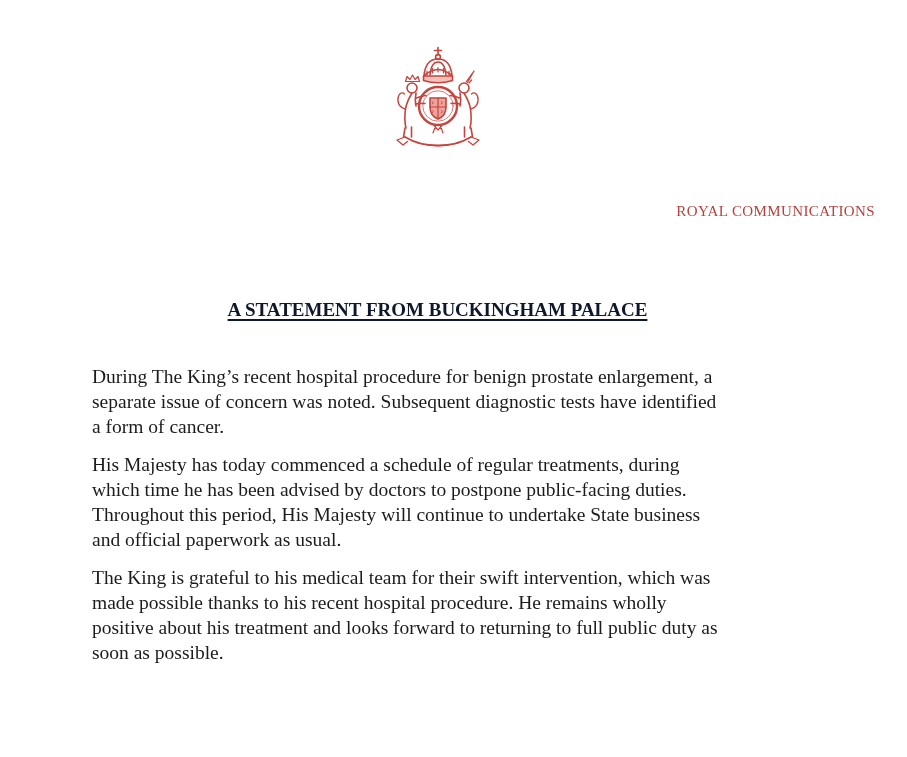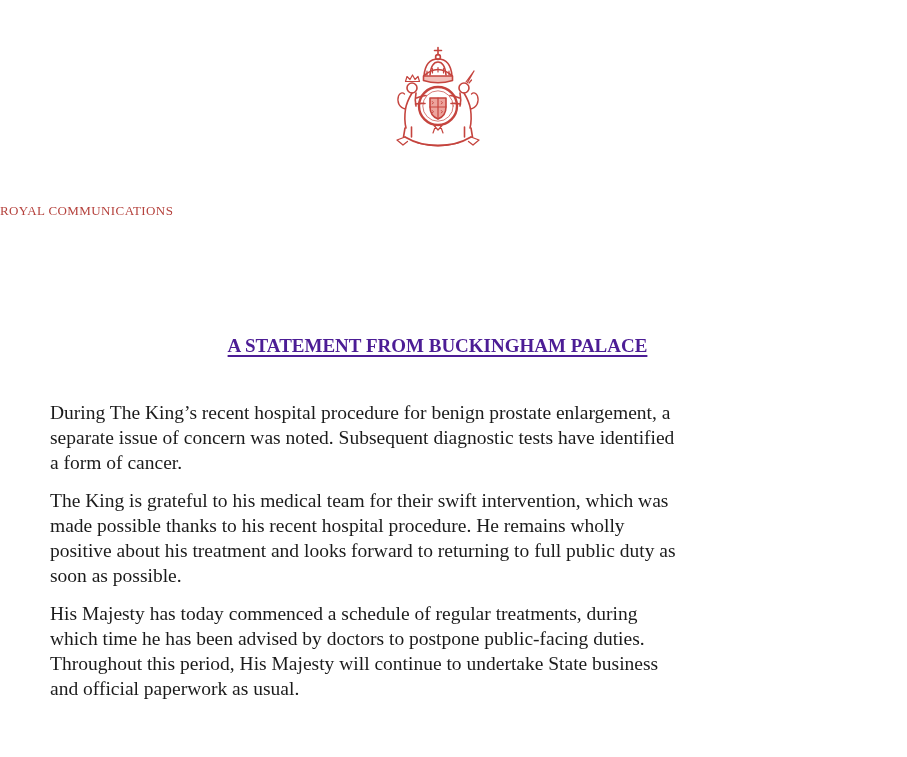--- a/index.html
+++ b/index.html
@@ -15,43 +15,43 @@
 
   .crest-wrap {
     width: 106px;
     height: 101px;
     margin: 46px auto 0;
   }
   .crest-svg { width: 106px; height: 101px; display: block; }
 
   .department {
     margin-top: 55px;
-    text-align: left;
+    text-align: right;
     color: #b5423d;
-    font-size: 13px;
+    font-size: 15px;
     line-height: 18px;
     letter-spacing: 0.4px;
   }
 
   .title {
-    margin-top: 114px;
+    margin-top: 78px;
     text-align: center;
     font-size: 19px;
     line-height: 24px;
     font-weight: bold;
-    color: #4c1d95;
+    color: #0f172a;
   }
   .title .underlined {
     text-decoration: underline;
     text-decoration-thickness: 2px;
     text-underline-offset: 3px;
   }
 
   .bodytext {
-    margin: 42px 0 0 50px;
+    margin: 42px 0 0 92px;
     width: 700px;
     font-size: 19.5px;
     line-height: 25px;
   }
   .bodytext p {
     margin: 0 0 13px 0;
     white-space: pre-line;
   }
 </style>
 </head>
@@ -108,23 +108,23 @@
   <div class="department">ROYAL COMMUNICATIONS</div>
 
   <div class="title">
     <span class="underlined">A STATEMENT FROM BUCKINGHAM PALACE</span>
   </div>
 
   <div class="bodytext">
     <p>During The King’s recent hospital procedure for benign prostate enlargement, a
 separate issue of concern was noted. Subsequent diagnostic tests have identified
 a form of cancer.</p>
+    <p>His Majesty has today commenced a schedule of regular treatments, during
+which time he has been advised by doctors to postpone public-facing duties.
+Throughout this period, His Majesty will continue to undertake State business
+and official paperwork as usual.</p>
     <p>The King is grateful to his medical team for their swift intervention, which was
 made possible thanks to his recent hospital procedure. He remains wholly
 positive about his treatment and looks forward to returning to full public duty as
 soon as possible.</p>
-    <p>His Majesty has today commenced a schedule of regular treatments, during
-which time he has been advised by doctors to postpone public-facing duties.
-Throughout this period, His Majesty will continue to undertake State business
-and official paperwork as usual.</p>
   </div>
 
 </div>
 
 </body></html>

